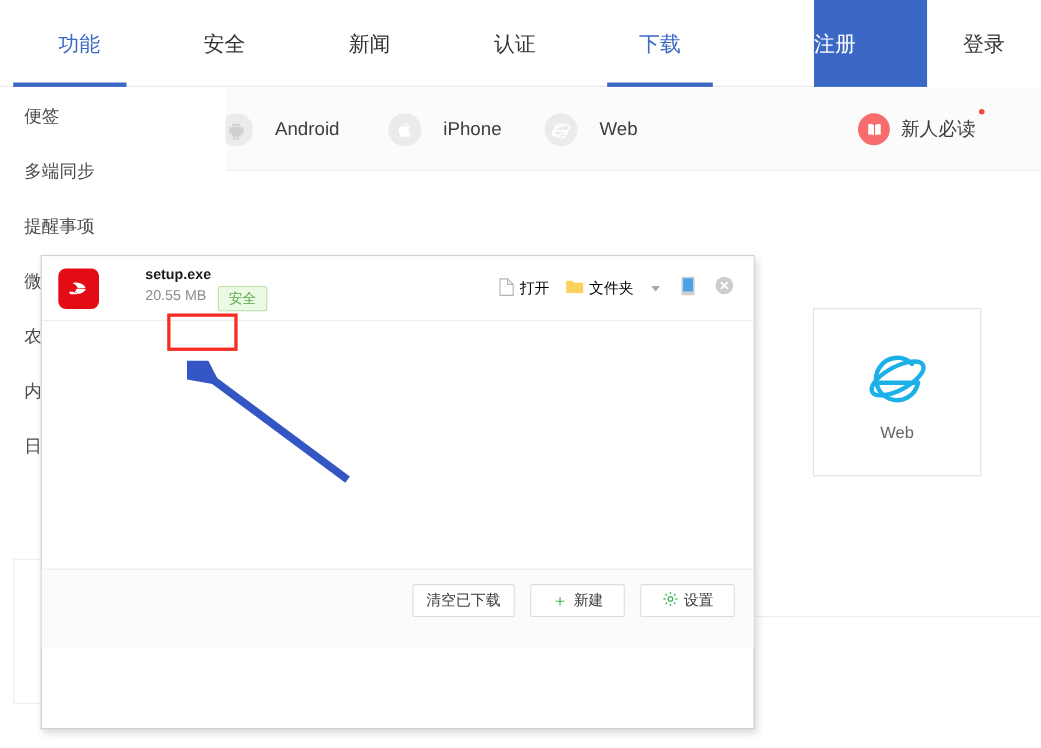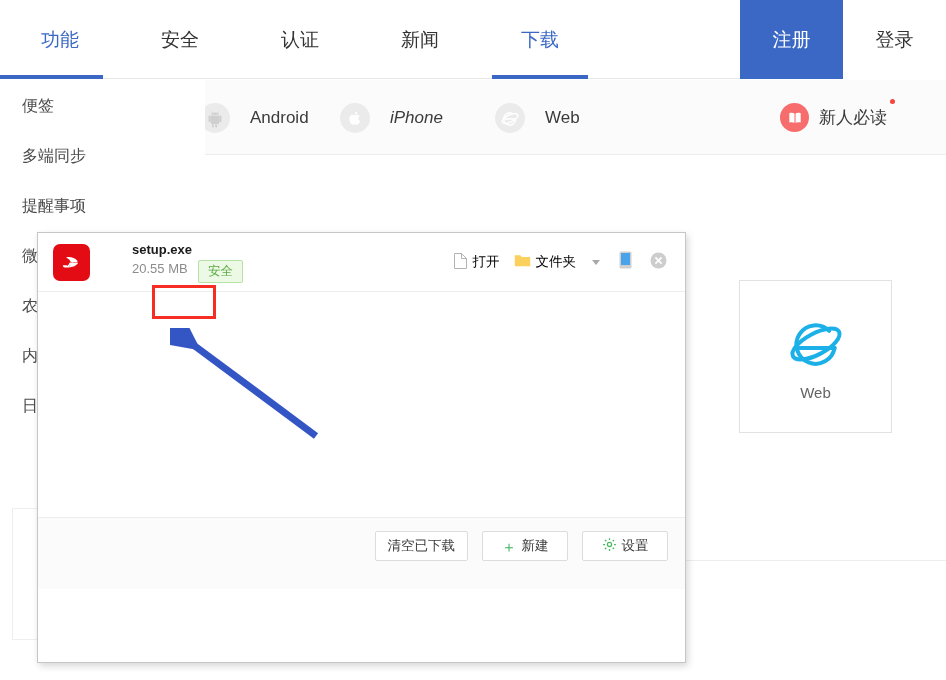--- a/index.html
+++ b/index.html
@@ -36,20 +36,21 @@
     width: 120px;
     height: 79px;
     display: flex;
     align-items: center;
     justify-content: center;
     font-size: 19px;
     color: #333333;
     cursor: pointer;
     position: relative;
     box-sizing: border-box;
+    margin-left: 12px;
   }
   .nav-item.active { color: #3b68c4; }
   .nav-item.active::after {
     content: "";
     position: absolute;
     left: 12px; right: 12px;
     bottom: 0;
     height: 4px;
     background: #3b68c4;
   }
@@ -58,21 +59,21 @@
   .nav-right {
     position: absolute;
     right: 0; top: 0;
     height: 79px;
     display: flex;
   }
   .btn-register {
     width: 103px; height: 79px;
     background: #3b68c4;
     color: #ffffff;
-    display: flex; align-items: center; justify-content: center;
+    display: flex; align-items: center; justify-content: flex-start;
     font-size: 19px;
     cursor: pointer;
   }
   .btn-login {
     width: 103px; height: 79px;
     background: #ffffff;
     color: #333333;
     display: flex; align-items: center; justify-content: center;
     font-size: 19px;
     cursor: pointer;
@@ -90,21 +91,21 @@
   .plat {
     position: absolute;
     top: 0; height: 75px;
     display: flex;
     align-items: center;
     gap: 20px;
     cursor: pointer;
   }
   .plat .lbl { font-size: 17px; color: #3b3b3b; }
   .plat-android { left: -5px; }
-  .plat-iphone  { left: 135px; font-style: italic; }
+  .plat-iphone  { left: 148px; }
   .plat-web     { left: 290px; }
 
   .ic-circle {
     width: 30px; height: 30px;
     border-radius: 50%;
     background: #ebebeb;
     display: flex; align-items: center; justify-content: center;
     color: #ffffff;
     overflow: hidden;
     flex: 0 0 auto;
@@ -320,24 +321,24 @@
 
 <div class="topnav">
   <div class="nav-items">
     <div class="nav-item first active">
       <span>功能</span>
     </div>
     <div class="nav-item">
       <span>安全</span>
     </div>
     <div class="nav-item">
+      <span>新闻</span>
+    </div>
+    <div class="nav-item">
       <span>认证</span>
-    </div>
-    <div class="nav-item">
-      <span>新闻</span>
     </div>
     <div class="nav-item active">
       <span>下载</span>
     </div>
   </div>
   <div class="nav-right">
     <div class="btn-register">
       <span>注册</span>
     </div>
     <div class="btn-login">

